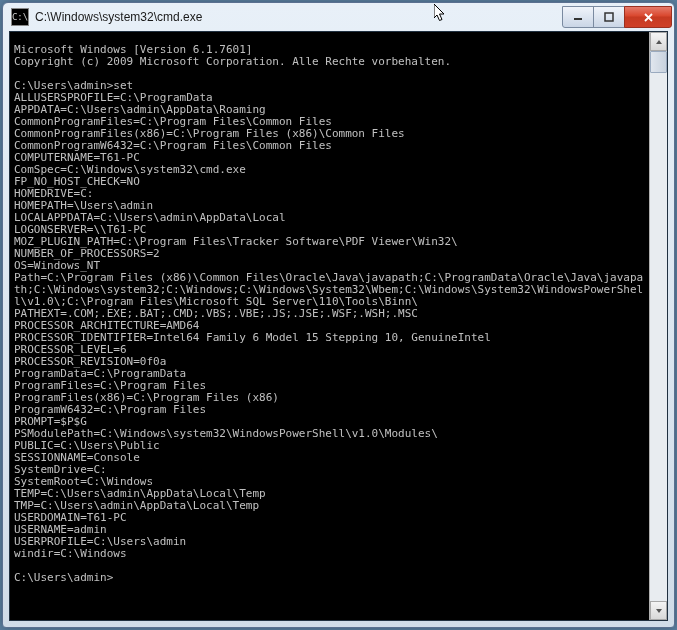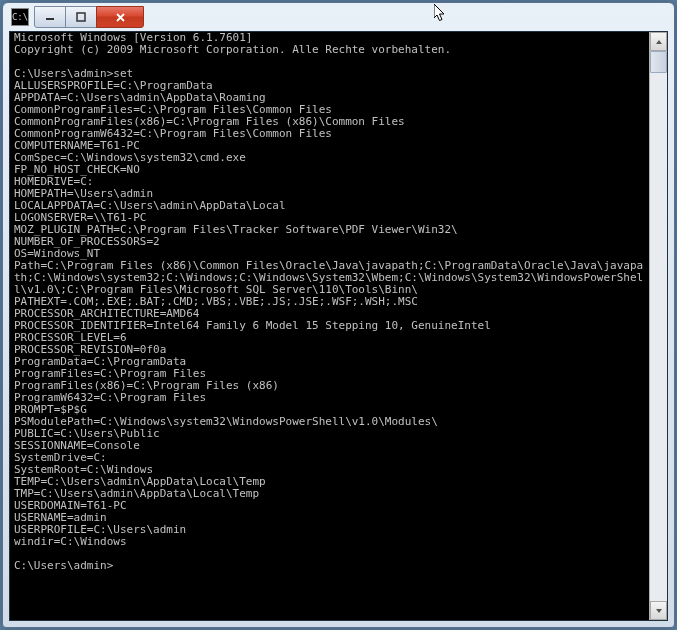--- a/index.html
+++ b/index.html
@@ -79,21 +79,21 @@
   .client-area {
     flex: 1;
     margin: 0 6px 6px 6px;
     background: #000;
     border: 1px solid #203040;
     position: relative;
     display: flex;
   }
   .terminal {
     flex: 1;
-    padding: 0 4px;
+    padding: 12px 4px;
     font-family: "Lucida Console", "Consolas", monospace;
     font-size: 11px;
     line-height: 12px;
     color: #c0c0c0;
     white-space: pre-wrap;
     word-break: break-all;
     overflow: hidden;
   }
   .scrollbar {
     width: 17px;
@@ -135,20 +135,21 @@
     height: 19px;
     pointer-events: none;
   }
 </style>
 </head>
 <body>
 
 <div class="window">
   <div class="titlebar">
     <div class="titlebar-icon">C:\</div>
+    <div class="titlebar-text">C:\Windows\system32\cmd.exe</div>
     <div class="window-controls">
       <div class="win-btn min" title="minimize">
         <svg width="10" height="10">
             <rect x="1" y="6" width="8" height="2" fill="#333"></rect>
           </svg>
       </div>
       <div class="win-btn max" title="maximize">
         <svg width="10" height="10">
             <rect x="1" y="1" width="8" height="8" fill="none" stroke="#333" stroke-width="1.5"></rect>
           </svg>

